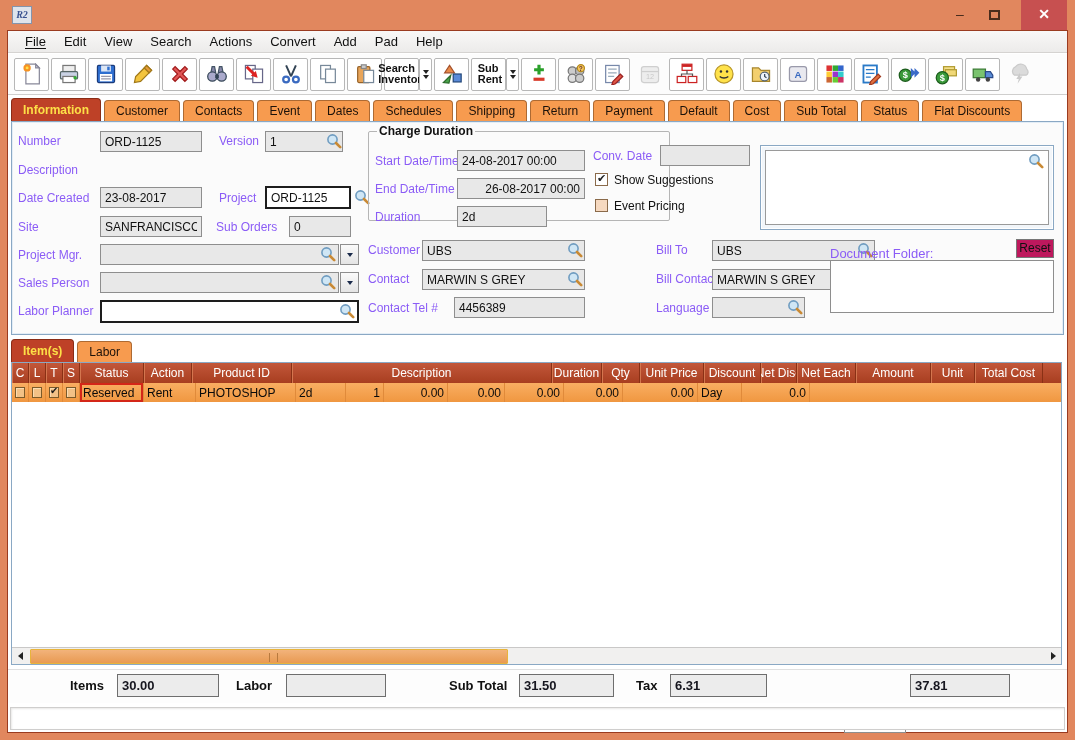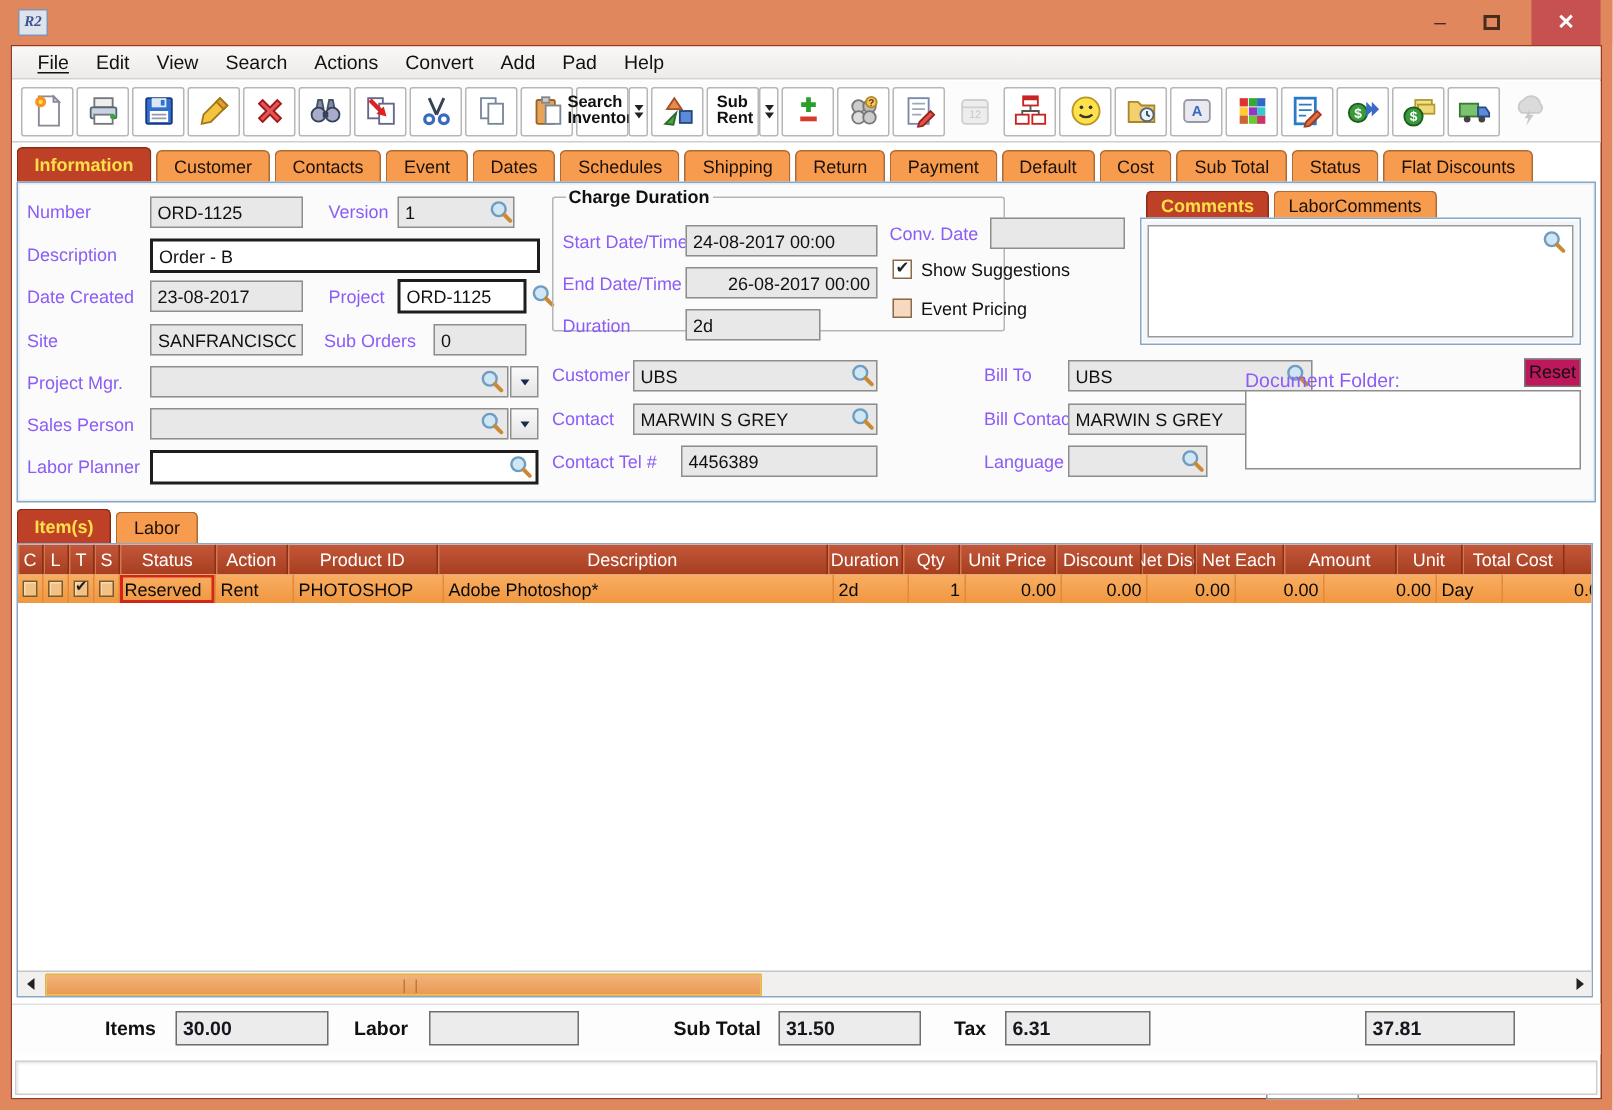--- a/index.html
+++ b/index.html
@@ -395,21 +395,20 @@
     <div class="lbl" style="left:6px;top:12px">Number</div>
     <input class="fld ro" style="left: 88px; top: 9px; width: 102px;" value="ORD-1125">
     <div class="lbl" style="left:207px;top:12px">Version</div>
     <input class="fld ro" style="left: 253px; top: 9px; width: 78px;" value="1">
     <span class="mag-icon" style="left:314px;top:11px"><svg viewBox="0 0 16 16">
           <circle cx="6.5" cy="6.5" r="4.6" fill="#cfe6f5" stroke="#6f9cc0" stroke-width="1.6"></circle>
           <path d="M10 10l4.2 4.2" stroke="#c98a35" stroke-width="2.6" stroke-linecap="round"></path>
         </svg></span>
 
     <div class="lbl" style="left:6px;top:41px">Description</div>
-    <input class="fld ed" style="left: 88px; top: 37px; width: 260px; height: 23px;" value="Order - B">
 
     <div class="lbl" style="left:6px;top:69px">Date Created</div>
     <input class="fld ro" style="left: 88px; top: 65px; width: 102px;" value="23-08-2017">
     <div class="lbl" style="left:207px;top:69px">Project</div>
     <input class="fld ed" style="left: 253px; top: 64px; width: 86px; height: 23px;" value="ORD-1125">
     <span class="mag-icon" style="left:342px;top:67px"><svg viewBox="0 0 16 16">
           <circle cx="6.5" cy="6.5" r="4.6" fill="#cfe6f5" stroke="#6f9cc0" stroke-width="1.6"></circle>
           <path d="M10 10l4.2 4.2" stroke="#c98a35" stroke-width="2.6" stroke-linecap="round"></path>
         </svg></span>
 
@@ -492,24 +491,20 @@
 
     <div class="lbl" style="left:356px;top:179px">Contact Tel #</div>
     <input class="fld ro" style="left: 442px; top: 175px; width: 131px;" value="4456389">
     <div class="lbl" style="left:644px;top:179px">Language</div>
     <input class="fld ro" style="left: 700px; top: 175px; width: 93px;" value="">
     <span class="mag-icon" style="left:775px;top:177px"><svg viewBox="0 0 16 16">
           <circle cx="6.5" cy="6.5" r="4.6" fill="#cfe6f5" stroke="#6f9cc0" stroke-width="1.6"></circle>
           <path d="M10 10l4.2 4.2" stroke="#c98a35" stroke-width="2.6" stroke-linecap="round"></path>
         </svg></span>
 
-    <div class="ctabstrip" id="comments-tabs">
-        <div class="tab active">Comments</div>
-        <div class="tab">LaborComments</div>
-      </div>
     <div class="comments-group">
       <textarea class="comments-text" style=""></textarea>
       <span class="mag-icon" style="right:9px;left:auto;top:7px"><svg viewBox="0 0 16 16">
             <circle cx="6.5" cy="6.5" r="4.6" fill="#cfe6f5" stroke="#6f9cc0" stroke-width="1.6"></circle>
             <path d="M10 10l4.2 4.2" stroke="#c98a35" stroke-width="2.6" stroke-linecap="round"></path>
           </svg></span>
     </div>
     <div class="lbl" style="left:818px;top:124px;font-size:13px">Document Folder:</div>
     <div class="reset-btn">Reset</div>
     <textarea class="doc-text" style=""></textarea>
@@ -549,21 +544,20 @@
         </div>
         <div class="td ctr " style="width: 17px;">
           <span class="row-cb checked"></span>
         </div>
         <div class="td ctr " style="width: 17px;">
           <span class="row-cb"></span>
         </div>
         <div class="td  red-outline" style="width: 64px;">Reserved</div>
         <div class="td  " style="width: 52px;">Rent</div>
         <div class="td  " style="width: 100px;">PHOTOSHOP</div>
-        <div class="td  " style="width: 260px;">Adobe Photoshop*</div>
         <div class="td  " style="width: 50px;">2d</div>
         <div class="td  r" style="width: 38px;">1</div>
         <div class="td  r" style="width: 64px;">0.00</div>
         <div class="td  r" style="width: 57px;">0.00</div>
         <div class="td  r" style="width: 59px;">0.00</div>
         <div class="td  r" style="width: 59px;">0.00</div>
         <div class="td  r" style="width: 75px;">0.00</div>
         <div class="td  " style="width: 44px;">Day</div>
         <div class="td  r" style="width: 68px;">0.0</div>
       </div>

